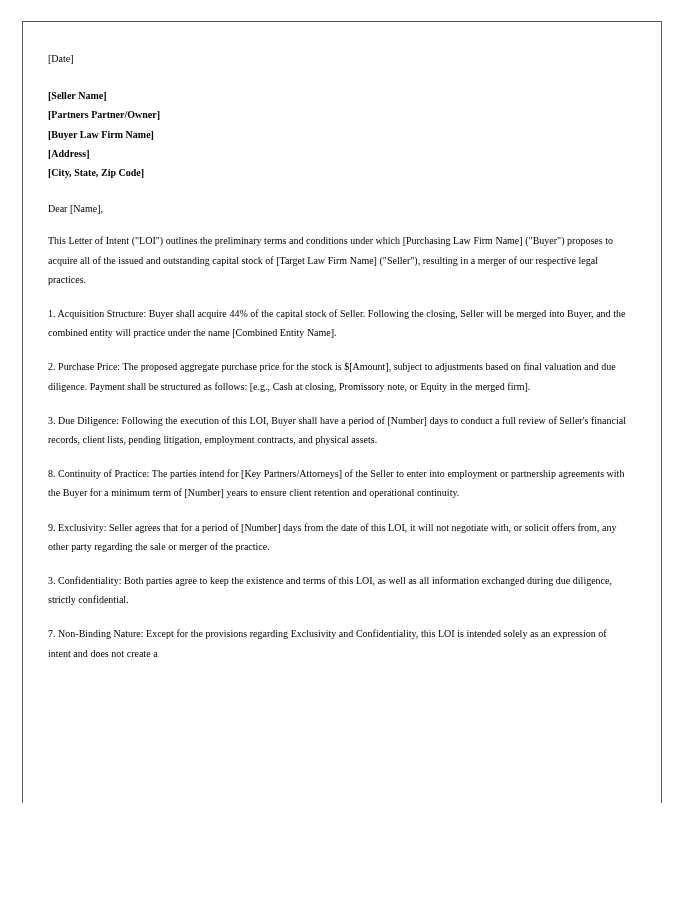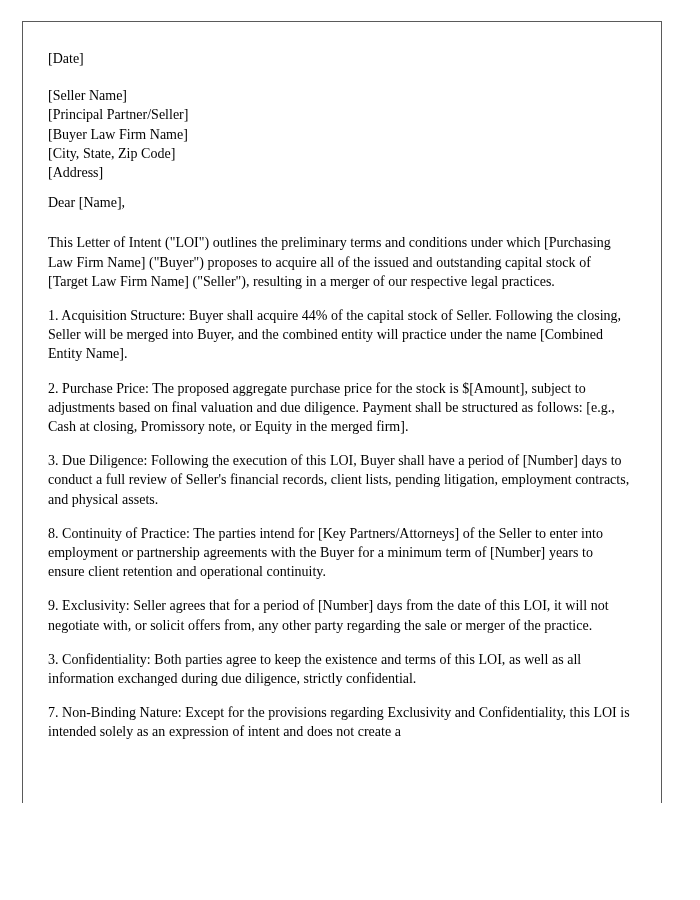--- a/index.html
+++ b/index.html
@@ -39,32 +39,32 @@
   }
 
   .doc-body {
     position: absolute;
     left: 25px;
     top: 27px;
     width: 582px;
   }
 
   .blk {
-    font-size: 14px;
+    font-size: 10px;
     line-height: 19.2px;
     text-align: left;
     word-spacing: 0.1px;
     margin: 0;
   }
 
   
   .gap-date      { margin-bottom: 18px; }
-  .gap-address   { margin-bottom: 11px; }
+  .gap-address   { margin-bottom: 17px; font-weight: bold; }
   .gap-re        { margin-bottom: 15px; }
-  .gap-salut     { margin-bottom: 21px; }
+  .gap-salut     { margin-bottom: 13px; }
   .gap-para      { margin-bottom: 15px; }
 
   .addr-line { display: block; }
 
   .re-line {
     font-weight: bold;
   }
 
   .sec-head {
     font-weight: normal;
@@ -74,24 +74,24 @@
 <body>
 
 <div class="page-canvas">
   <div class="doc-sheet">
     <div class="doc-body">
 
       <p class="blk gap-date">[Date]</p>
 
       <div class="blk gap-address">
         <span class="addr-line">[Seller Name]</span>
-        <span class="addr-line">[Principal Partner/Seller]</span>
+        <span class="addr-line">[Partners Partner/Owner]</span>
         <span class="addr-line">[Buyer Law Firm Name]</span>
+        <span class="addr-line">[Address]</span>
         <span class="addr-line">[City, State, Zip Code]</span>
-        <span class="addr-line">[Address]</span>
       </div>
 
 
       <p class="blk gap-salut">Dear [Name],</p>
 
       <p class="blk gap-para">This Letter of Intent ("LOI") outlines the preliminary terms and conditions under which [Purchasing Law Firm Name] ("Buyer") proposes to acquire all of the issued and outstanding capital stock of [Target Law Firm Name] ("Seller"), resulting in a merger of our respective legal practices.</p>
 
       <p class="blk gap-para"><span class="sec-head">1. Acquisition Structure:</span><span> Buyer shall acquire 44% of the capital stock of Seller. Following the closing, Seller will be merged into Buyer, and the combined entity will practice under the name [Combined Entity Name].</span></p>
 
       <p class="blk gap-para"><span class="sec-head">2. Purchase Price:</span><span> The proposed aggregate purchase price for the stock is $[Amount], subject to adjustments based on final valuation and due diligence. Payment shall be structured as follows: [e.g., Cash at closing, Promissory note, or Equity in the merged firm].</span></p>

